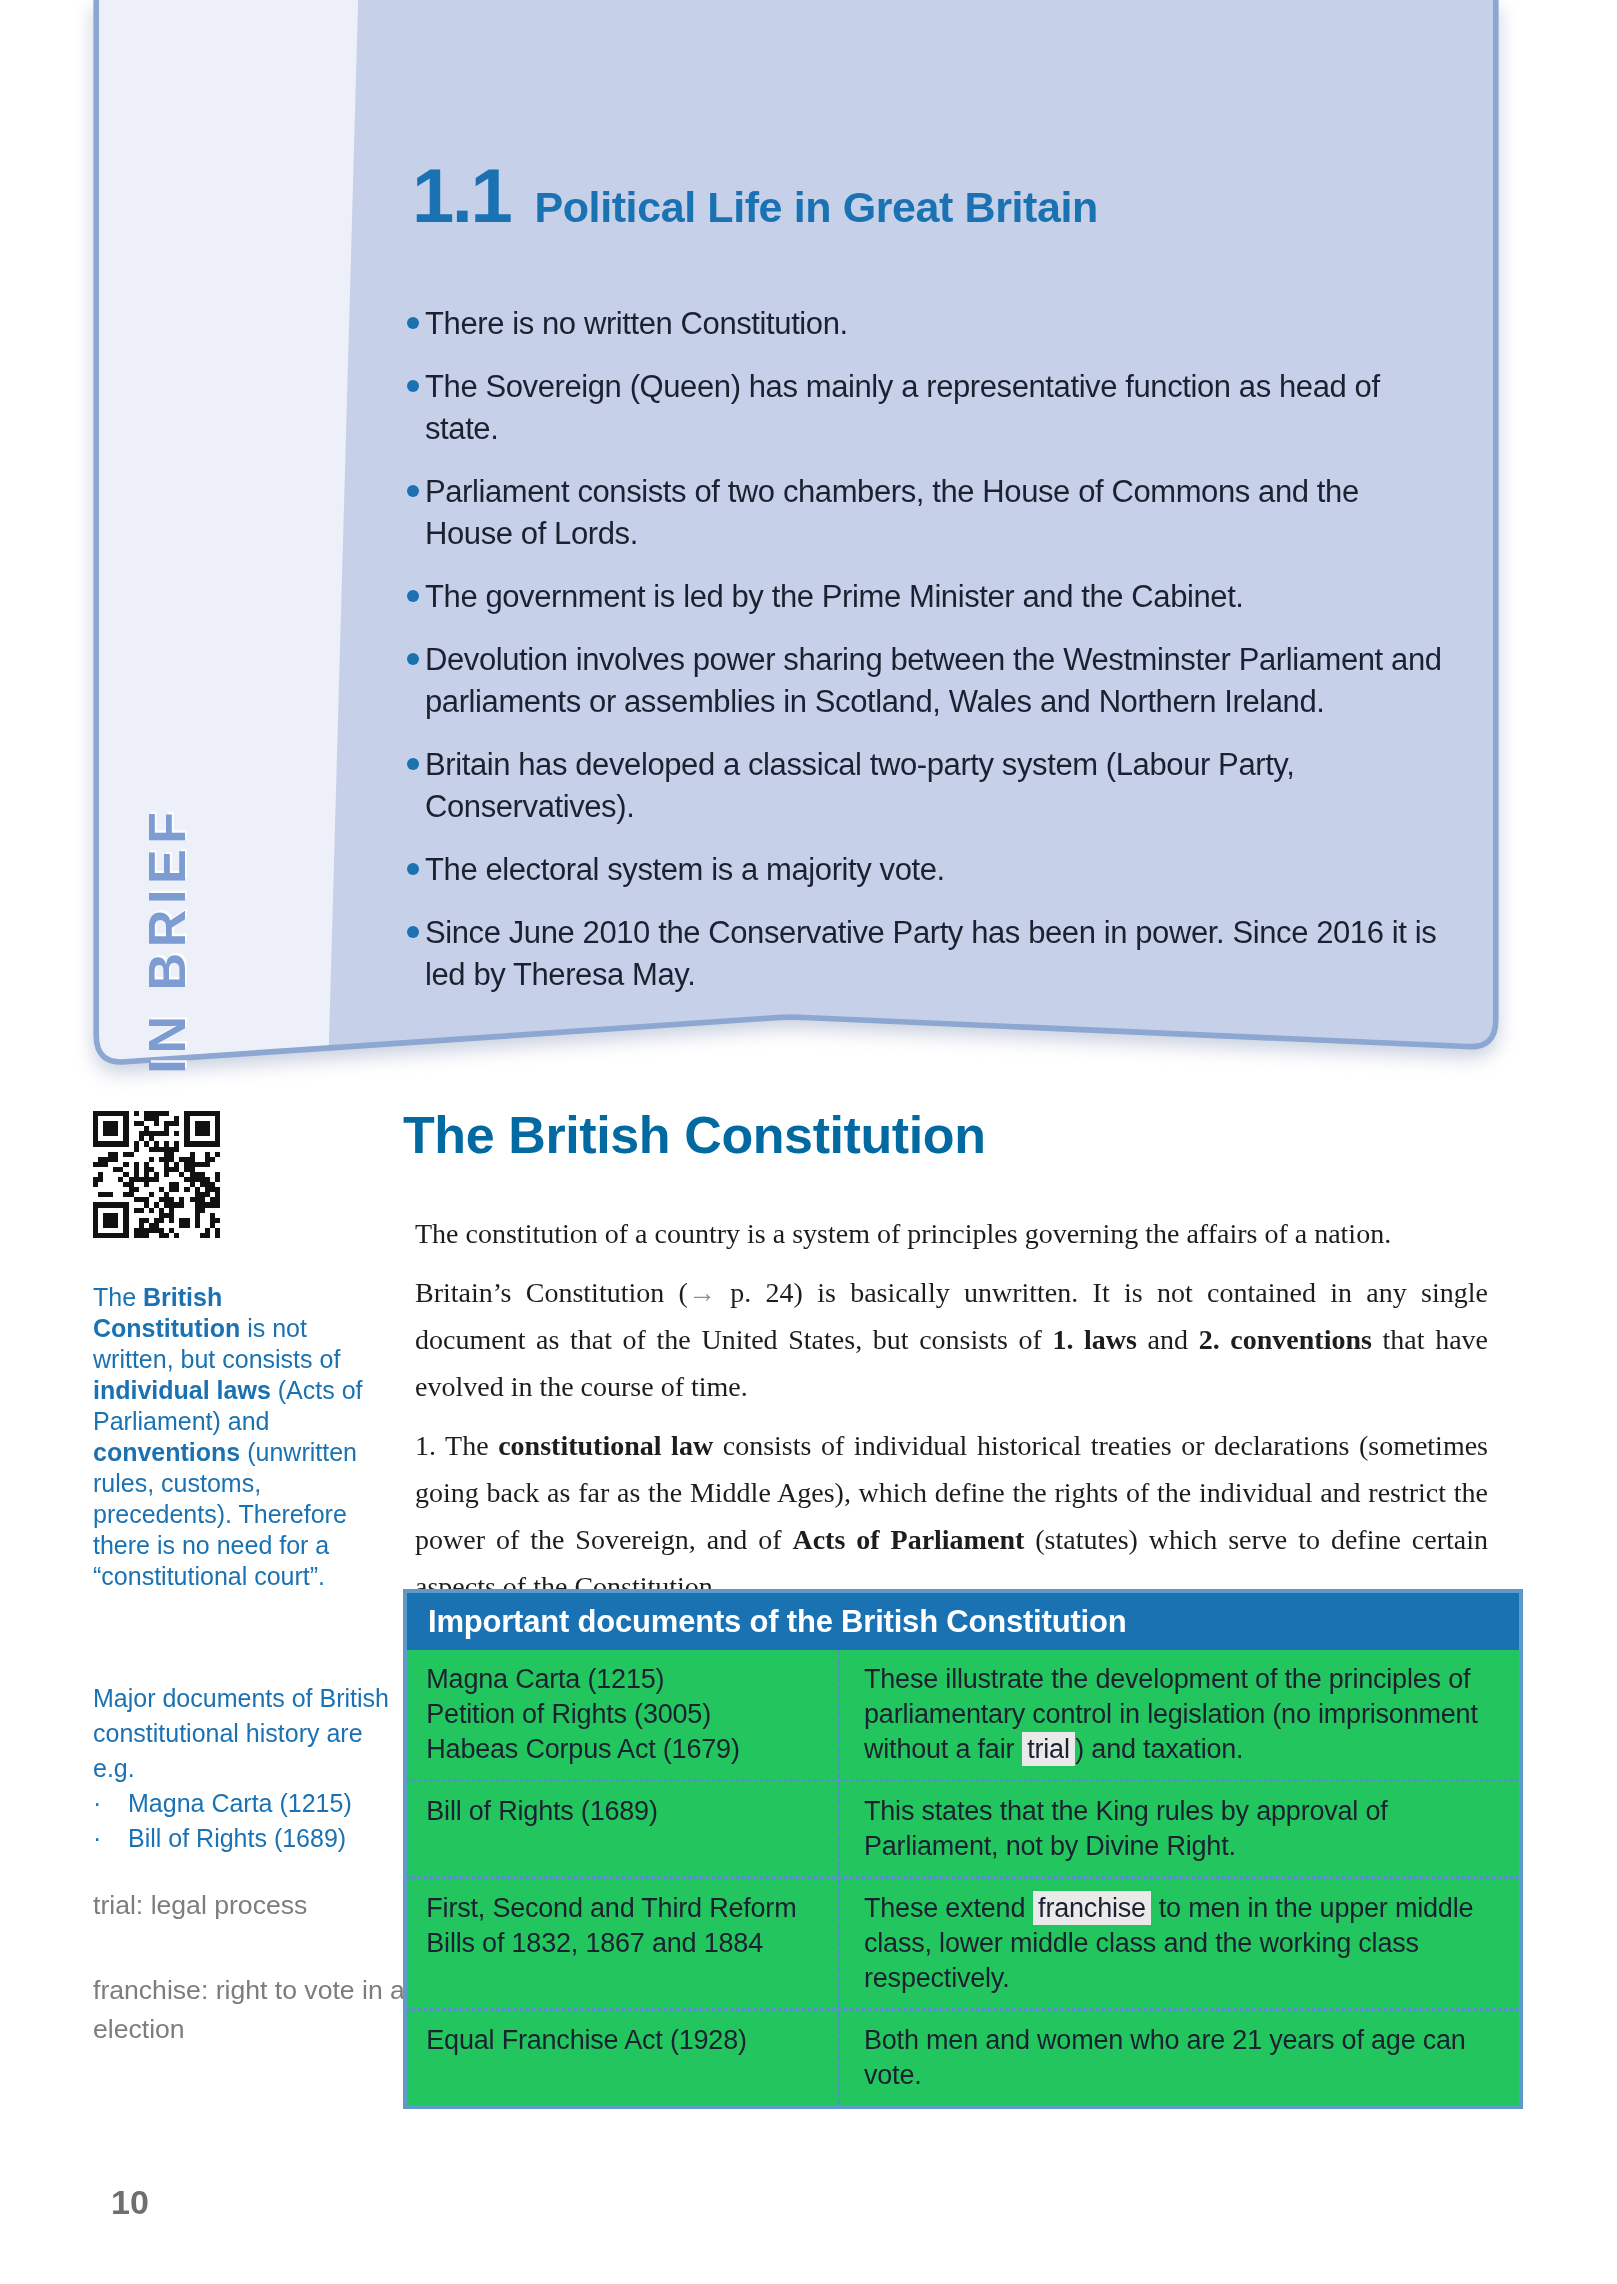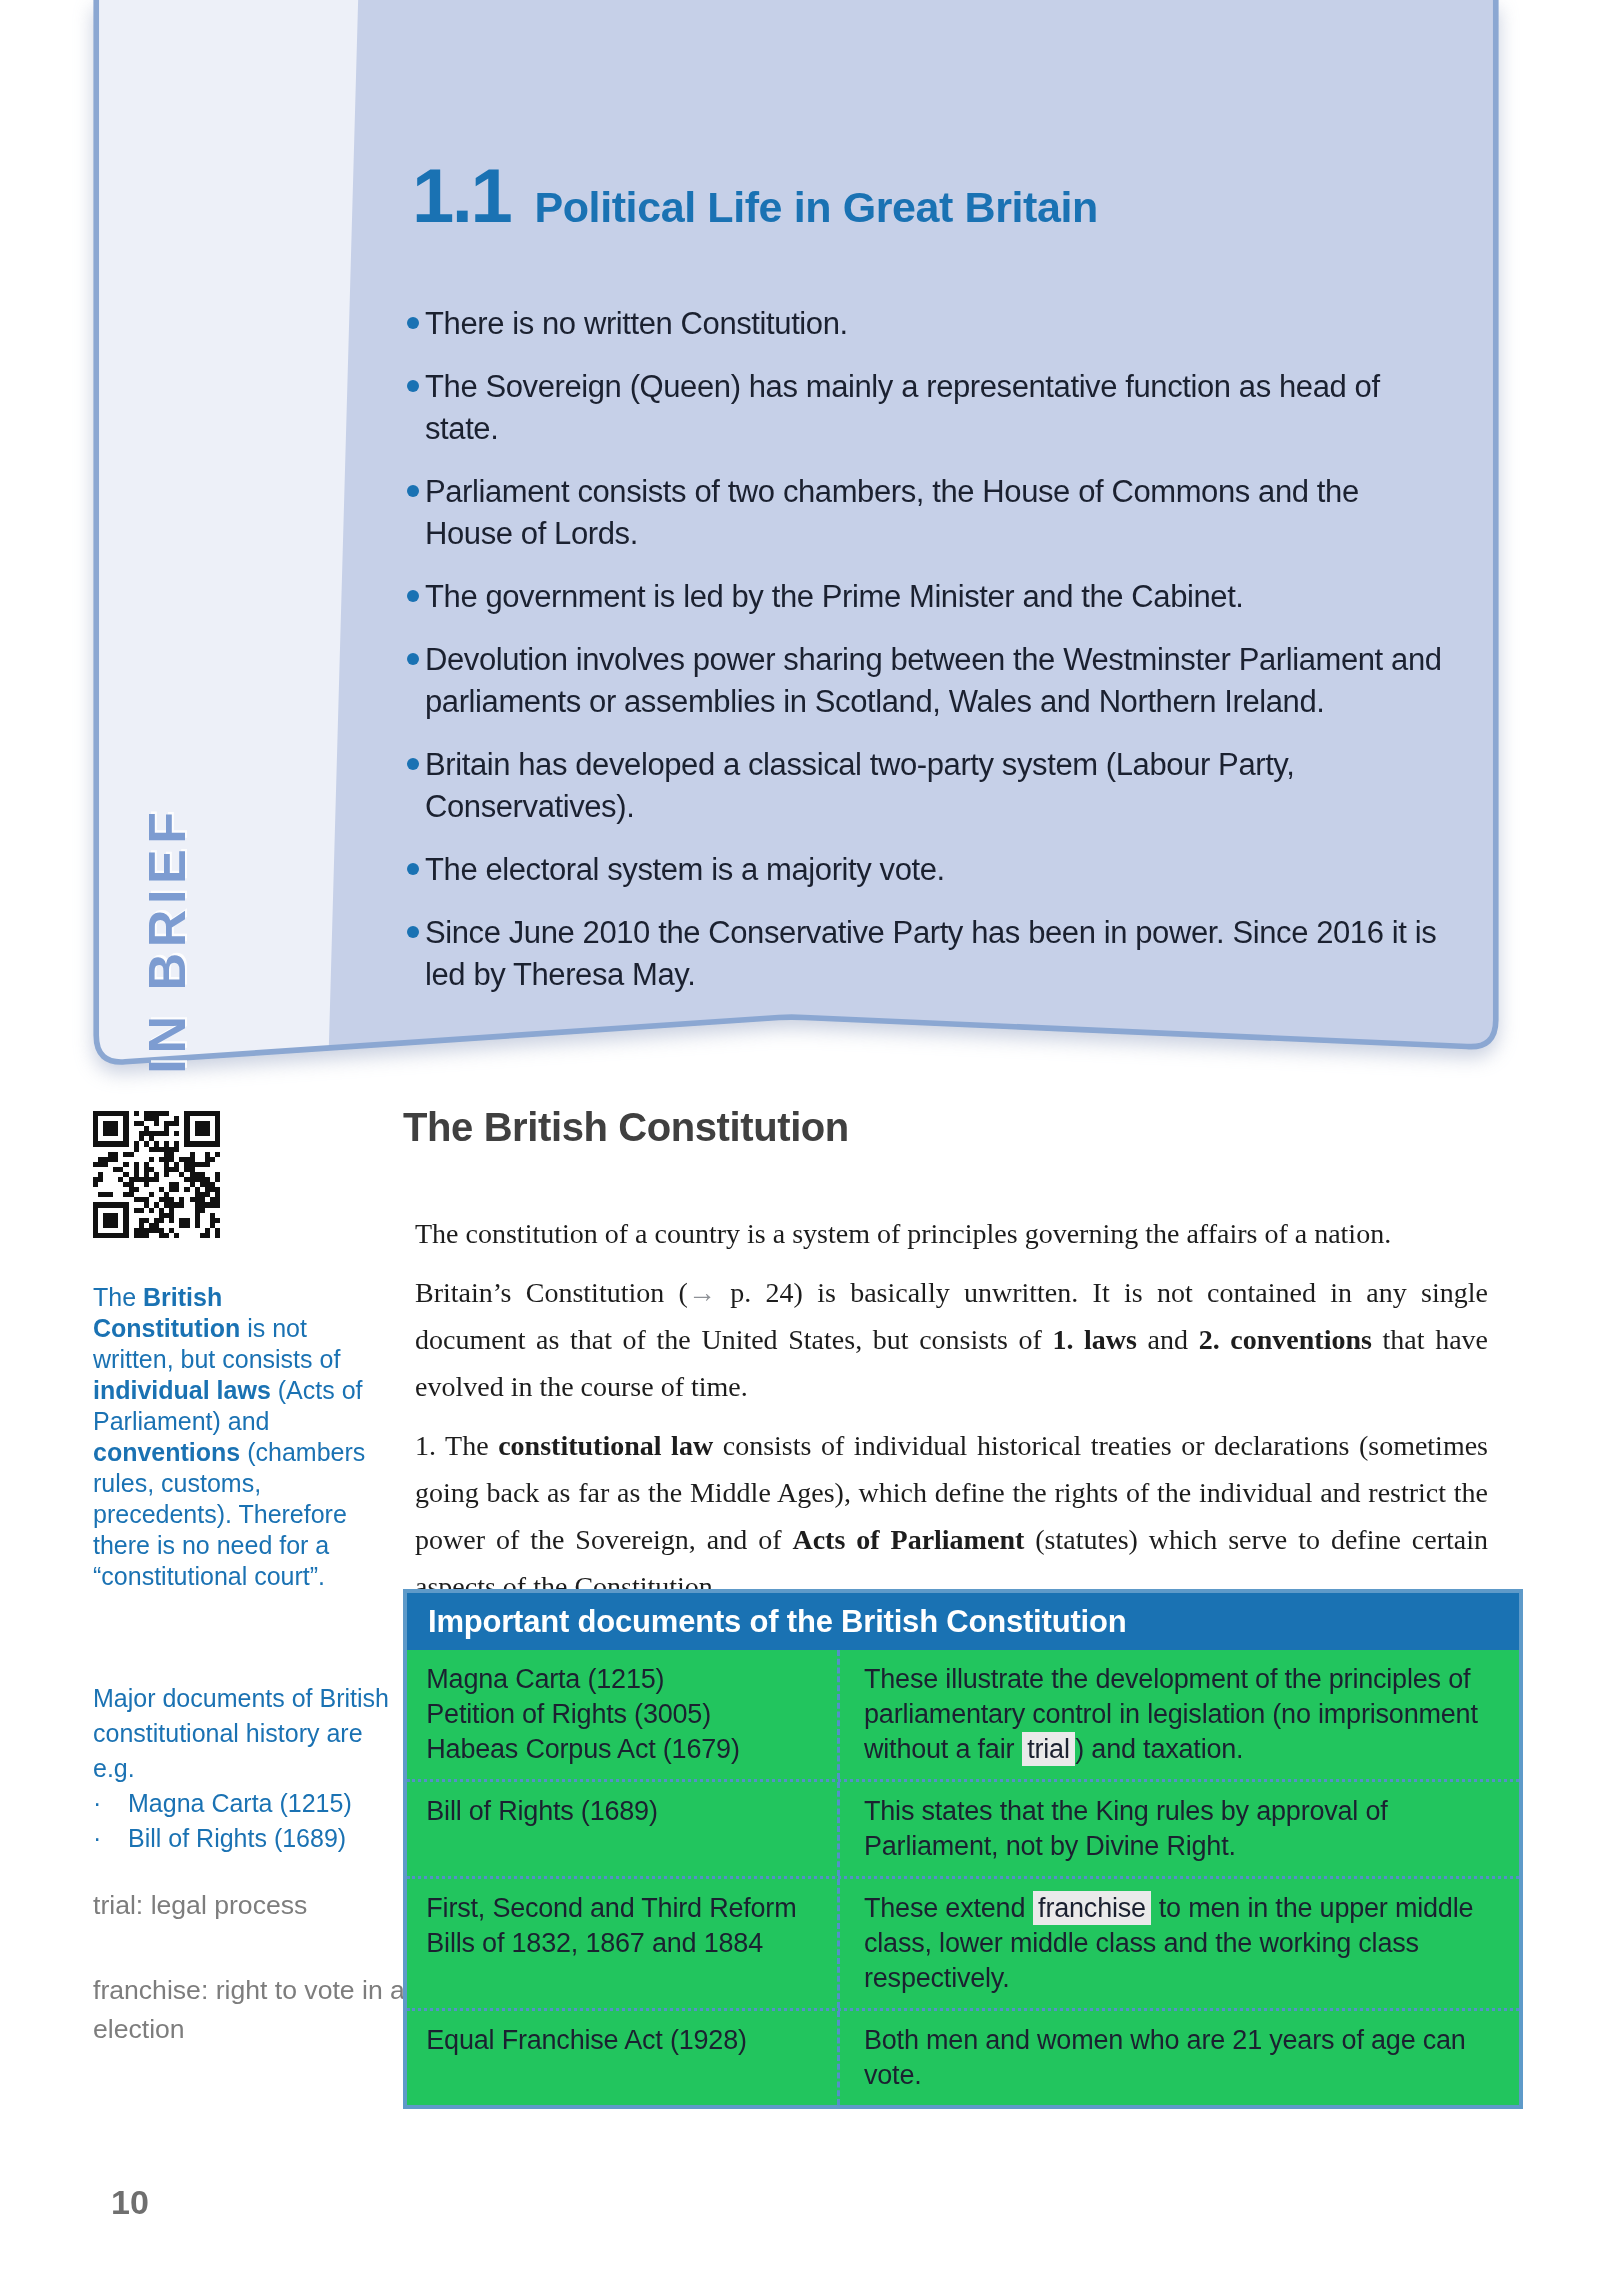--- a/index.html
+++ b/index.html
@@ -31,22 +31,22 @@
   .note1{left:93px;top:1282px;width:283px;font-size:25px;line-height:31px;}
   .note2{left:93px;top:1681px;width:308px;font-size:25px;line-height:35px;}
   .docitem{display:flex;}
   .mdot{flex:none;width:35px;}
   .gloss{position:absolute;color:#7d7d7d;font-size:26.6px;line-height:39px;}
   .gloss1{left:93px;top:1886px;width:330px;}
   .gloss2{left:93px;top:1971px;width:330px;}
   .pagenum{position:absolute;left:111px;top:2183px;font-size:34px;color:#6f6f6f;font-weight:bold;}
 
   
-  .article-heading{position:absolute;left:403px;top:1105px;margin:0;font-size:40px;font-weight:700;
-                   color:#404040;letter-spacing:-0.4px;}
+  .article-heading{position:absolute;left:403px;top:1105px;margin:0;font-size:52px;font-weight:700;
+                   color:#0369a1;letter-spacing:-0.4px;}
   .body-text{position:absolute;left:403px;top:1198px;width:1097px;
              font-family:"Liberation Serif",serif;font-size:28px;line-height:47px;
              text-align:justify;color:#1d1d1d;}
   .body-text p{margin:12px;}
   .b{font-weight:700;}
   .hl{background:#eaeaea;padding:1.6px 5.6px;}
   .arrow{color:#8e9196;font-family:"Liberation Sans",sans-serif;font-weight:700;}
 
   
   .doc-table{position:absolute;left:403px;top:1589px;width:1120px;border:4px solid #5e9ac9;
@@ -426,21 +426,21 @@
       <rect x="9" y="24" width="1" height="1" fill="#111"></rect>
       <rect x="10" y="24" width="1" height="1" fill="#111"></rect>
       <rect x="13" y="24" width="1" height="1" fill="#111"></rect>
       <rect x="14" y="24" width="1" height="1" fill="#111"></rect>
       <rect x="16" y="24" width="1" height="1" fill="#111"></rect>
       <rect x="21" y="24" width="1" height="1" fill="#111"></rect>
       <rect x="22" y="24" width="1" height="1" fill="#111"></rect>
       <rect x="24" y="24" width="1" height="1" fill="#111"></rect>
     </svg>
 
-  <div class="note note1"><span>The </span><span class="b">British Constitution</span><span> is not written, but consists of </span><span class="b">individual laws</span><span> (Acts of Parliament) and </span><span class="b">conventions</span><span> (chambers rules, customs, precedents). Therefore there is no need for a “constitutional court”.</span></div>
+  <div class="note note1"><span>The </span><span class="b">British Constitution</span><span> is not written, but consists of </span><span class="b">individual laws</span><span> (Acts of Parliament) and </span><span class="b">conventions</span><span> (unwritten rules, customs, precedents). Therefore there is no need for a “constitutional court”.</span></div>
 
   <div class="note note2">
     <div>Major documents of British constitutional history are e.g.</div>
     <div>
 
         <div class="docitem">
           <span class="mdot">·</span>
           <span>Magna Carta (1215)</span>
         </div>
 

